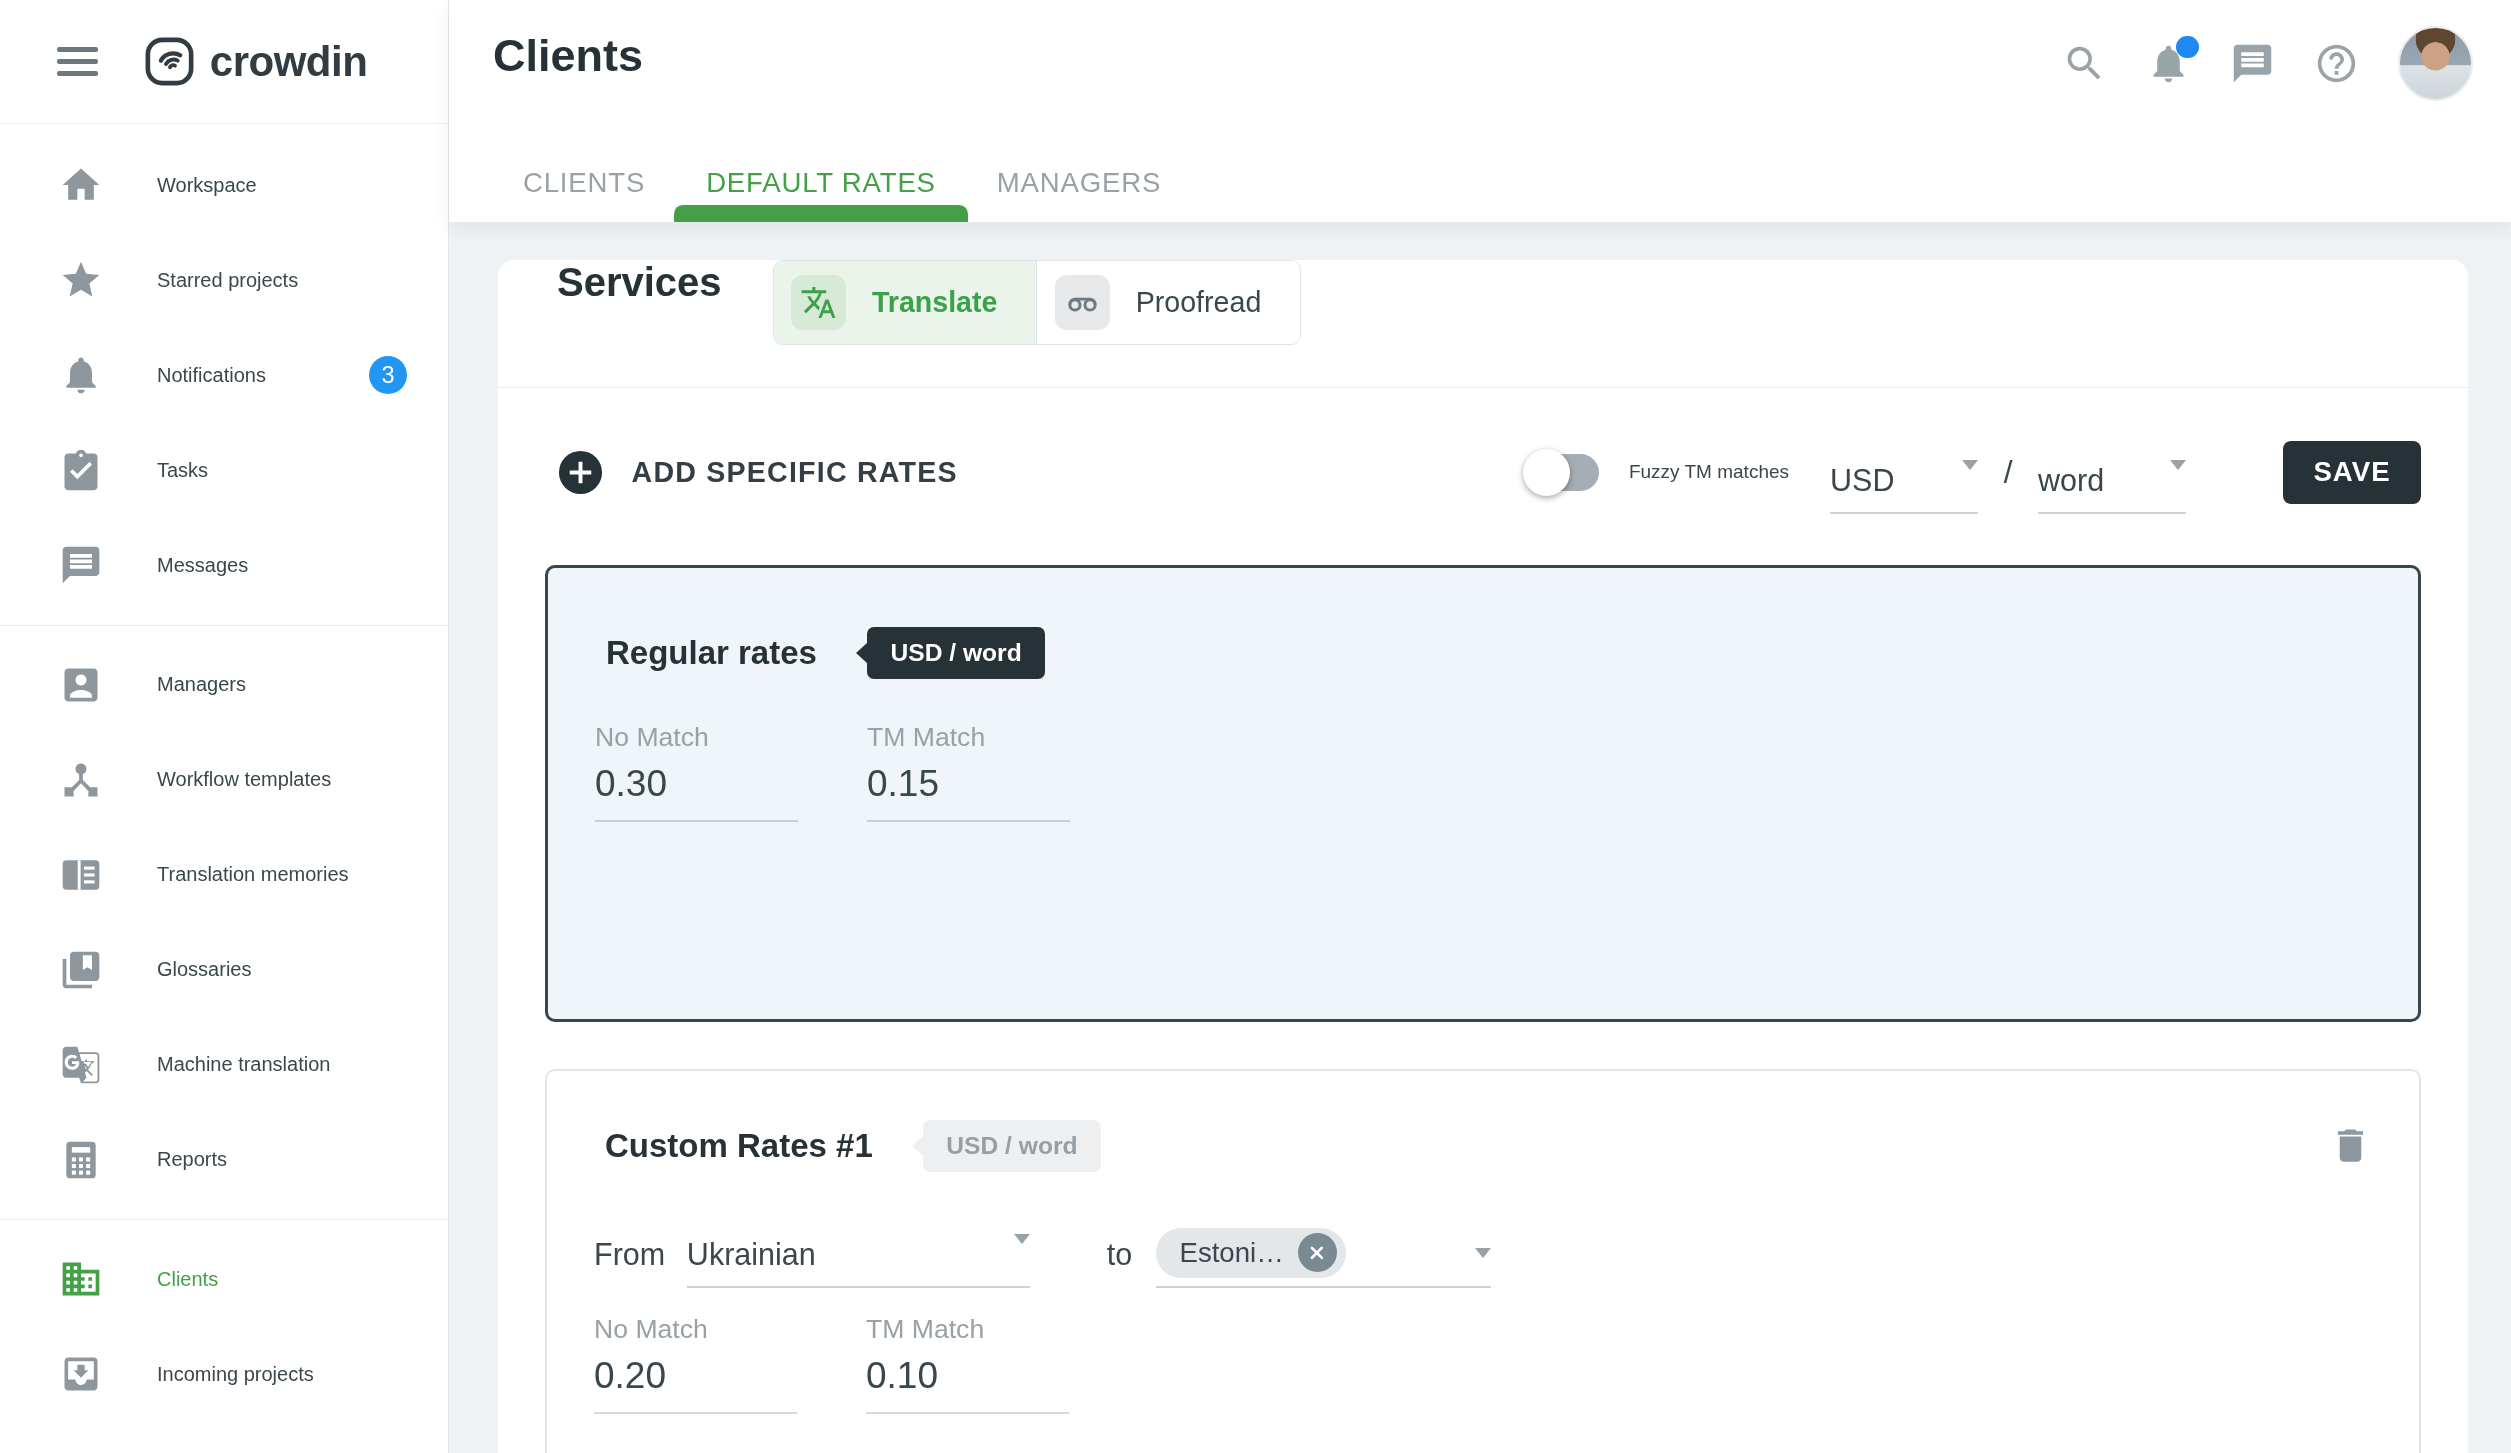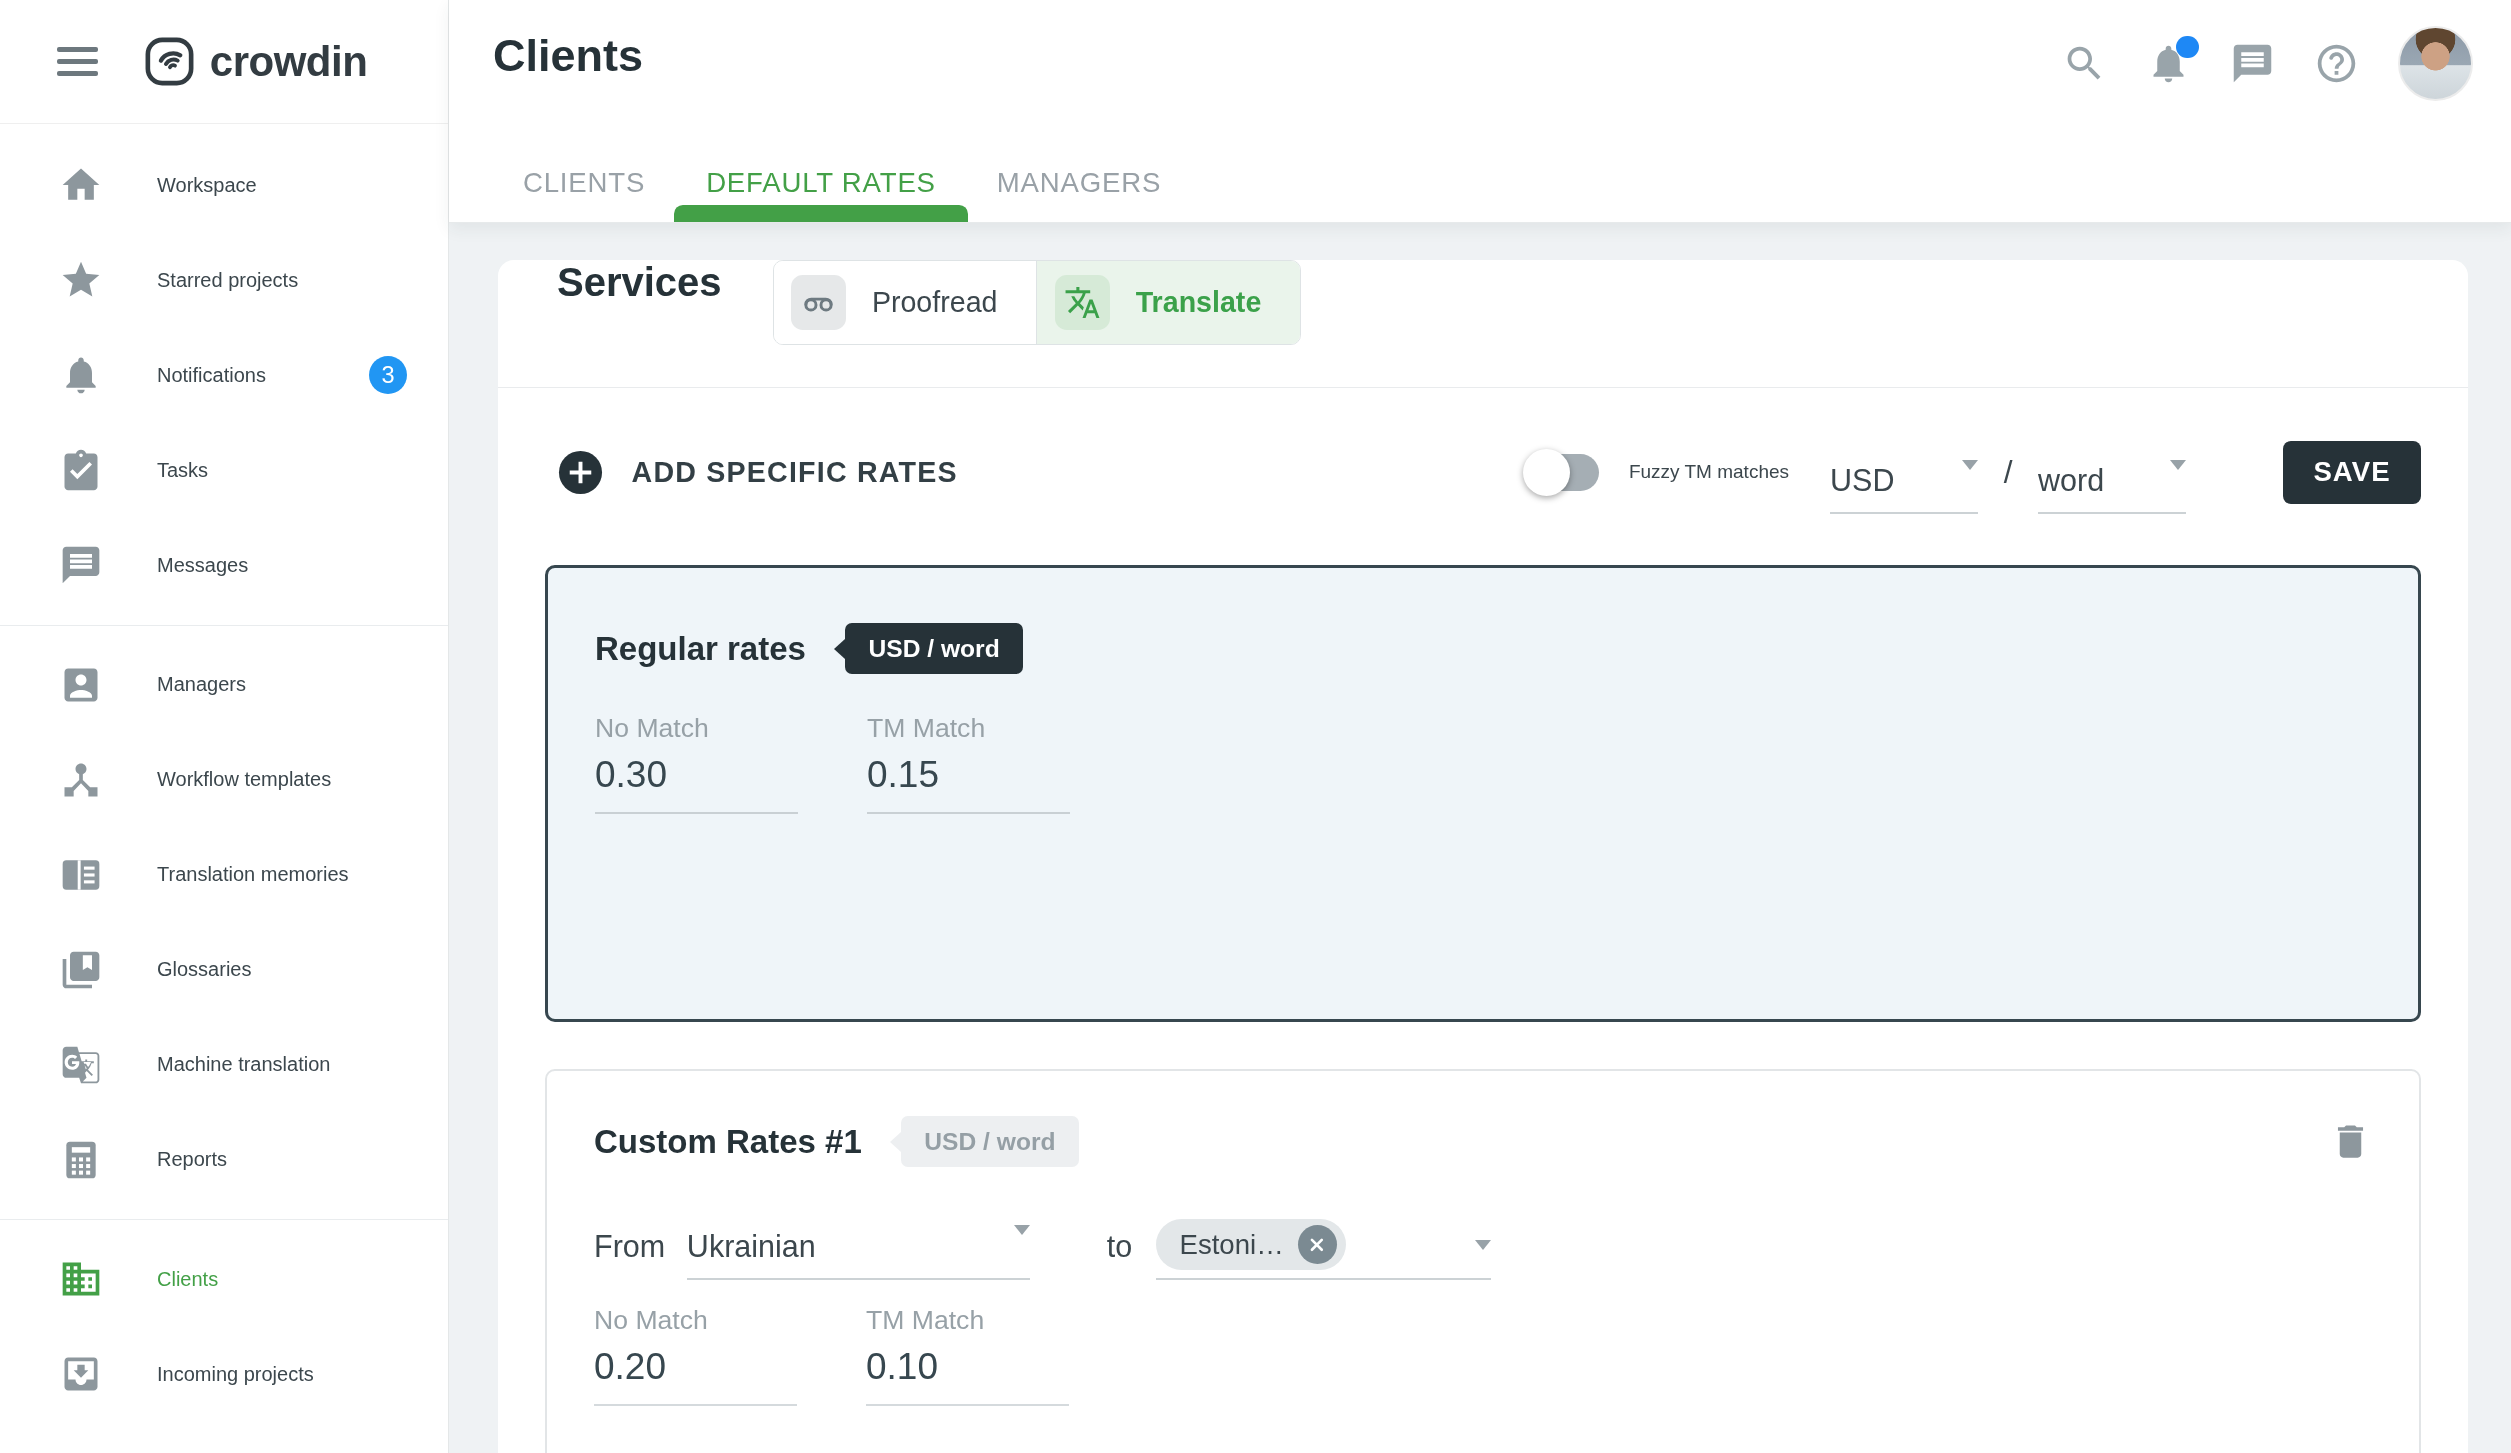--- a/index.html
+++ b/index.html
@@ -86,21 +86,21 @@
   .sel-currency { width:148px; margin-right:25.6px; }
   .slash { font-size:31.5px; color:#3c474d; margin-right:25.6px; }
   .sel-unit { width:148px; margin-right:97px; }
   .save-btn { width:138px; height:63px; background:#263238; color:#fff; border:none; border-radius:7.9px;
     font-size:27.6px; font-weight:700; letter-spacing:1px; cursor:pointer; font-family:inherit; }
 
   .card { margin:51px 47px 0 47px; border-radius:9.9px; padding:45px 47px; }
   .card.regular { background:#eff5f9; border:3px solid #37474f; height:457px; padding-top:55px; }
   .card.custom { background:#fff; border:2px solid #e2e5e7; height:463px; margin-top:47px; }
   .card-head { display:flex; align-items:center; }
-  .card-title { margin:0; font-size:33px; font-weight:700; color:#263238; }
+  .card-title { margin:11px; font-size:33px; font-weight:700; color:#263238; }
   .badge { position:relative; margin-left:39px; padding:11.8px 23.6px; border-radius:6.9px;
     font-size:24.6px; font-weight:700; white-space:nowrap; }
   .badge.dark { background:#263238; color:#fff; }
   .badge.dark::before { content:""; position:absolute; left:-10.8px; top:50%; transform:translateY(-50%);
     border-top:10.8px solid transparent; border-bottom:10.8px solid transparent; border-right:11.8px solid #263238; }
   .badge.light { background:#edeff1; color:#959fa5; font-weight:600; }
   .badge.light::before { content:""; position:absolute; left:-10.8px; top:50%; transform:translateY(-50%);
     border-top:10.8px solid transparent; border-bottom:10.8px solid transparent; border-right:11.8px solid #edeff1; }
   .trash-btn { margin-left:auto; background:none; border:none; padding:0; width:43px; height:43px;
     color:#8d979d; cursor:pointer; }
@@ -294,37 +294,37 @@
         <button class="avatar"></button>
       </div>
     </header>
 
     <div class="content">
       <div class="panel">
 
         <div class="services-row">
           <h2 class="services-title">Services</h2>
           <div class="segmented">
+            <button class="seg active">
+              <span class="seg-tile">
+                <svg viewBox="0 0 24 24" fill="currentColor">
+                    <path d="M12.87 15.07l-2.54-2.51.03-.03c1.74-1.94 2.98-4.17 3.71-6.53H17V4h-7V2H8v2H1v1.99h11.17C11.5 7.92 10.44 9.75 9 11.35 8.07 10.32 7.3 9.19 6.69 8h-2c.73 1.63 1.73 3.17 2.98 4.56l-5.09 5.02L4 19l5-5 3.11 3.11.76-2.04zM18.5 10h-2L12 22h2l1.12-3h4.75L21 22h2l-4.5-12zm-2.62 7l1.62-4.33L19.12 17h-3.24z"></path>
+                  </svg>
+              </span>
+              <span>Translate</span>
+            </button>
             <button class="seg">
               <span class="seg-tile">
                 <svg viewBox="0 0 24 24" fill="none" stroke="currentColor" stroke-width="1.9" stroke-linecap="round">
                   <circle cx="7.1" cy="13.6" r="3.3"></circle>
                     <circle cx="16.9" cy="13.6" r="3.3"></circle>
                   <path d="M3.8 13.2c0-2.1 1.5-3.4 3.5-3.4h9.4c2 0 3.5 1.3 3.5 3.4"></path>
                 </svg>
               </span>
               <span>Proofread</span>
-            </button>
-            <button class="seg active">
-              <span class="seg-tile">
-                <svg viewBox="0 0 24 24" fill="currentColor">
-                    <path d="M12.87 15.07l-2.54-2.51.03-.03c1.74-1.94 2.98-4.17 3.71-6.53H17V4h-7V2H8v2H1v1.99h11.17C11.5 7.92 10.44 9.75 9 11.35 8.07 10.32 7.3 9.19 6.69 8h-2c.73 1.63 1.73 3.17 2.98 4.56l-5.09 5.02L4 19l5-5 3.11 3.11.76-2.04zM18.5 10h-2L12 22h2l1.12-3h4.75L21 22h2l-4.5-12zm-2.62 7l1.62-4.33L19.12 17h-3.24z"></path>
-                  </svg>
-              </span>
-              <span>Translate</span>
             </button>
           </div>
         </div>
 
         <div class="controls-row">
           <button class="add-rates">
             <span class="plus-circle">
               <svg viewBox="0 0 24 24">
                   <circle cx="12" cy="12" r="11" fill="#263238"></circle>
                   <path d="M11 6.5h2V11h4.5v2H13v4.5h-2V13H6.5v-2H11z" fill="#fff"></path>

